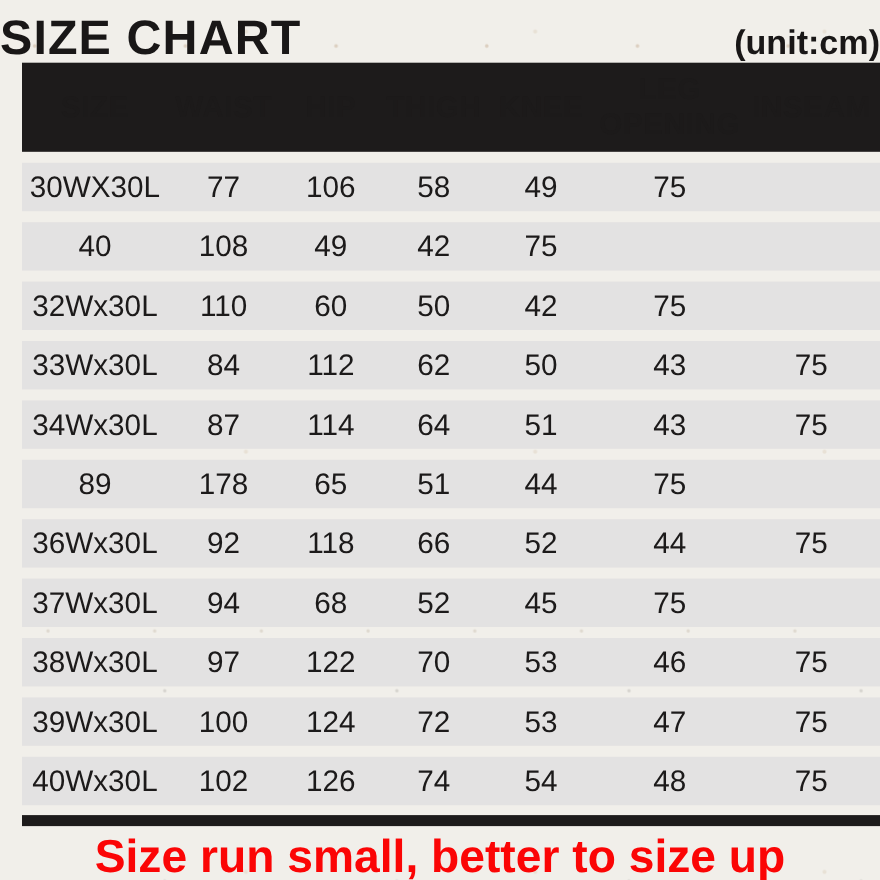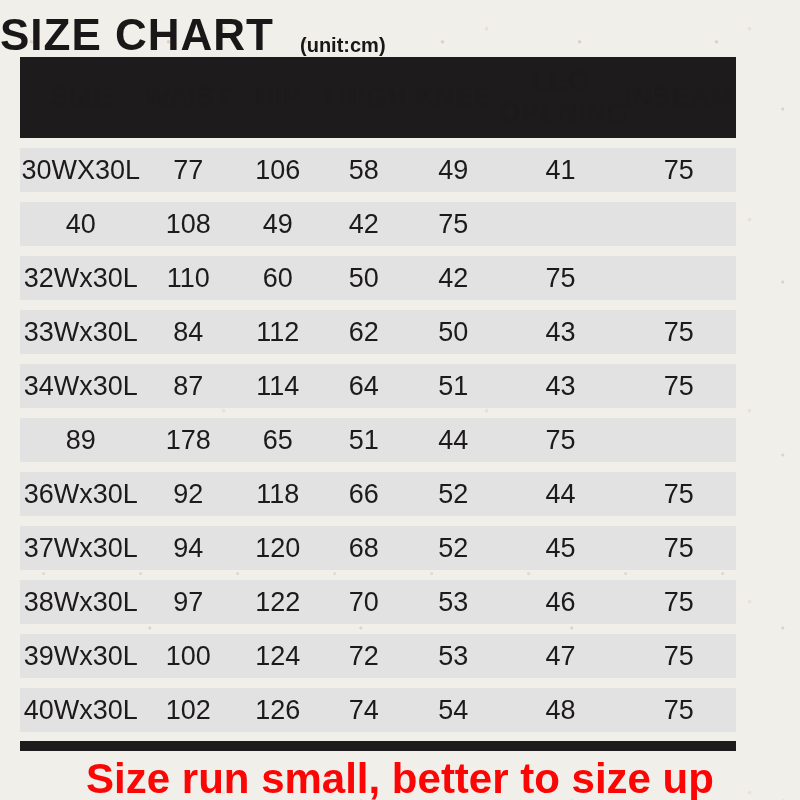--- a/index.html
+++ b/index.html
@@ -19,42 +19,42 @@
       radial-gradient(circle at 23% 37%, rgba(166,124,82,0.28) 1px, rgba(166,124,82,0) 2.2px),
       radial-gradient(circle at 71% 63%, rgba(120,115,110,0.22) 1px, rgba(120,115,110,0) 2px),
       radial-gradient(circle at 45% 85%, rgba(150,130,100,0.20) 1px, rgba(150,130,100,0) 2px),
       radial-gradient(circle at 85% 15%, rgba(190,160,120,0.18) 1.2px, rgba(190,160,120,0) 2.4px);
     background-size: 137px 113px, 211px 173px, 97px 149px, 263px 191px;
   }
   .title-row {
     height: 57px;
     display: flex;
     align-items: flex-end;
-    justify-content: flex-start;
+    justify-content: space-between;
     padding-top: 2px;
     box-sizing: border-box;
     color: #191717;
   }
   .title-main {
     font-size: 44px;
     font-weight: bold;
     letter-spacing: 1px;
     line-height: 1;
   }
   .title-unit {
-    font-size: 20px;
+    font-size: 31px;
     font-weight: bold;
     line-height: 1.15;
     margin-left: 26px;
   }
   .size-table {
     position: absolute;
     left: 20px;
     top: 57px;
-    width: 716px;
+    width: 780px;
     border-radius: 21px;
   }
   .grid-row {
     display: grid;
     grid-template-columns: 17% 13% 12% 12% 13% 17% 16%;
     align-items: center;
   }
   .thead {
     background: #1d1b1b;
     color: #ffffff;
@@ -117,21 +117,20 @@
         <div class="cell hcell">LEG OPENING</div>
         <div class="cell hcell">INSEAM</div>
       </div>
     <div id="tbody">
         <div class="grid-row trow">
           <div class="cell">30WX30L</div>
           <div class="cell">77</div>
           <div class="cell">106</div>
           <div class="cell">58</div>
           <div class="cell">49</div>
-          <div class="cell">41</div>
           <div class="cell">75</div>
         </div>
         <div class="grid-row trow">
           <div class="cell">40</div>
           <div class="cell">108</div>
           <div class="cell">49</div>
           <div class="cell">42</div>
           <div class="cell">75</div>
         </div>
         <div class="grid-row trow">
@@ -173,21 +172,20 @@
           <div class="cell">92</div>
           <div class="cell">118</div>
           <div class="cell">66</div>
           <div class="cell">52</div>
           <div class="cell">44</div>
           <div class="cell">75</div>
         </div>
         <div class="grid-row trow">
           <div class="cell">37Wx30L</div>
           <div class="cell">94</div>
-          <div class="cell">120</div>
           <div class="cell">68</div>
           <div class="cell">52</div>
           <div class="cell">45</div>
           <div class="cell">75</div>
         </div>
         <div class="grid-row trow">
           <div class="cell">38Wx30L</div>
           <div class="cell">97</div>
           <div class="cell">122</div>
           <div class="cell">70</div>

